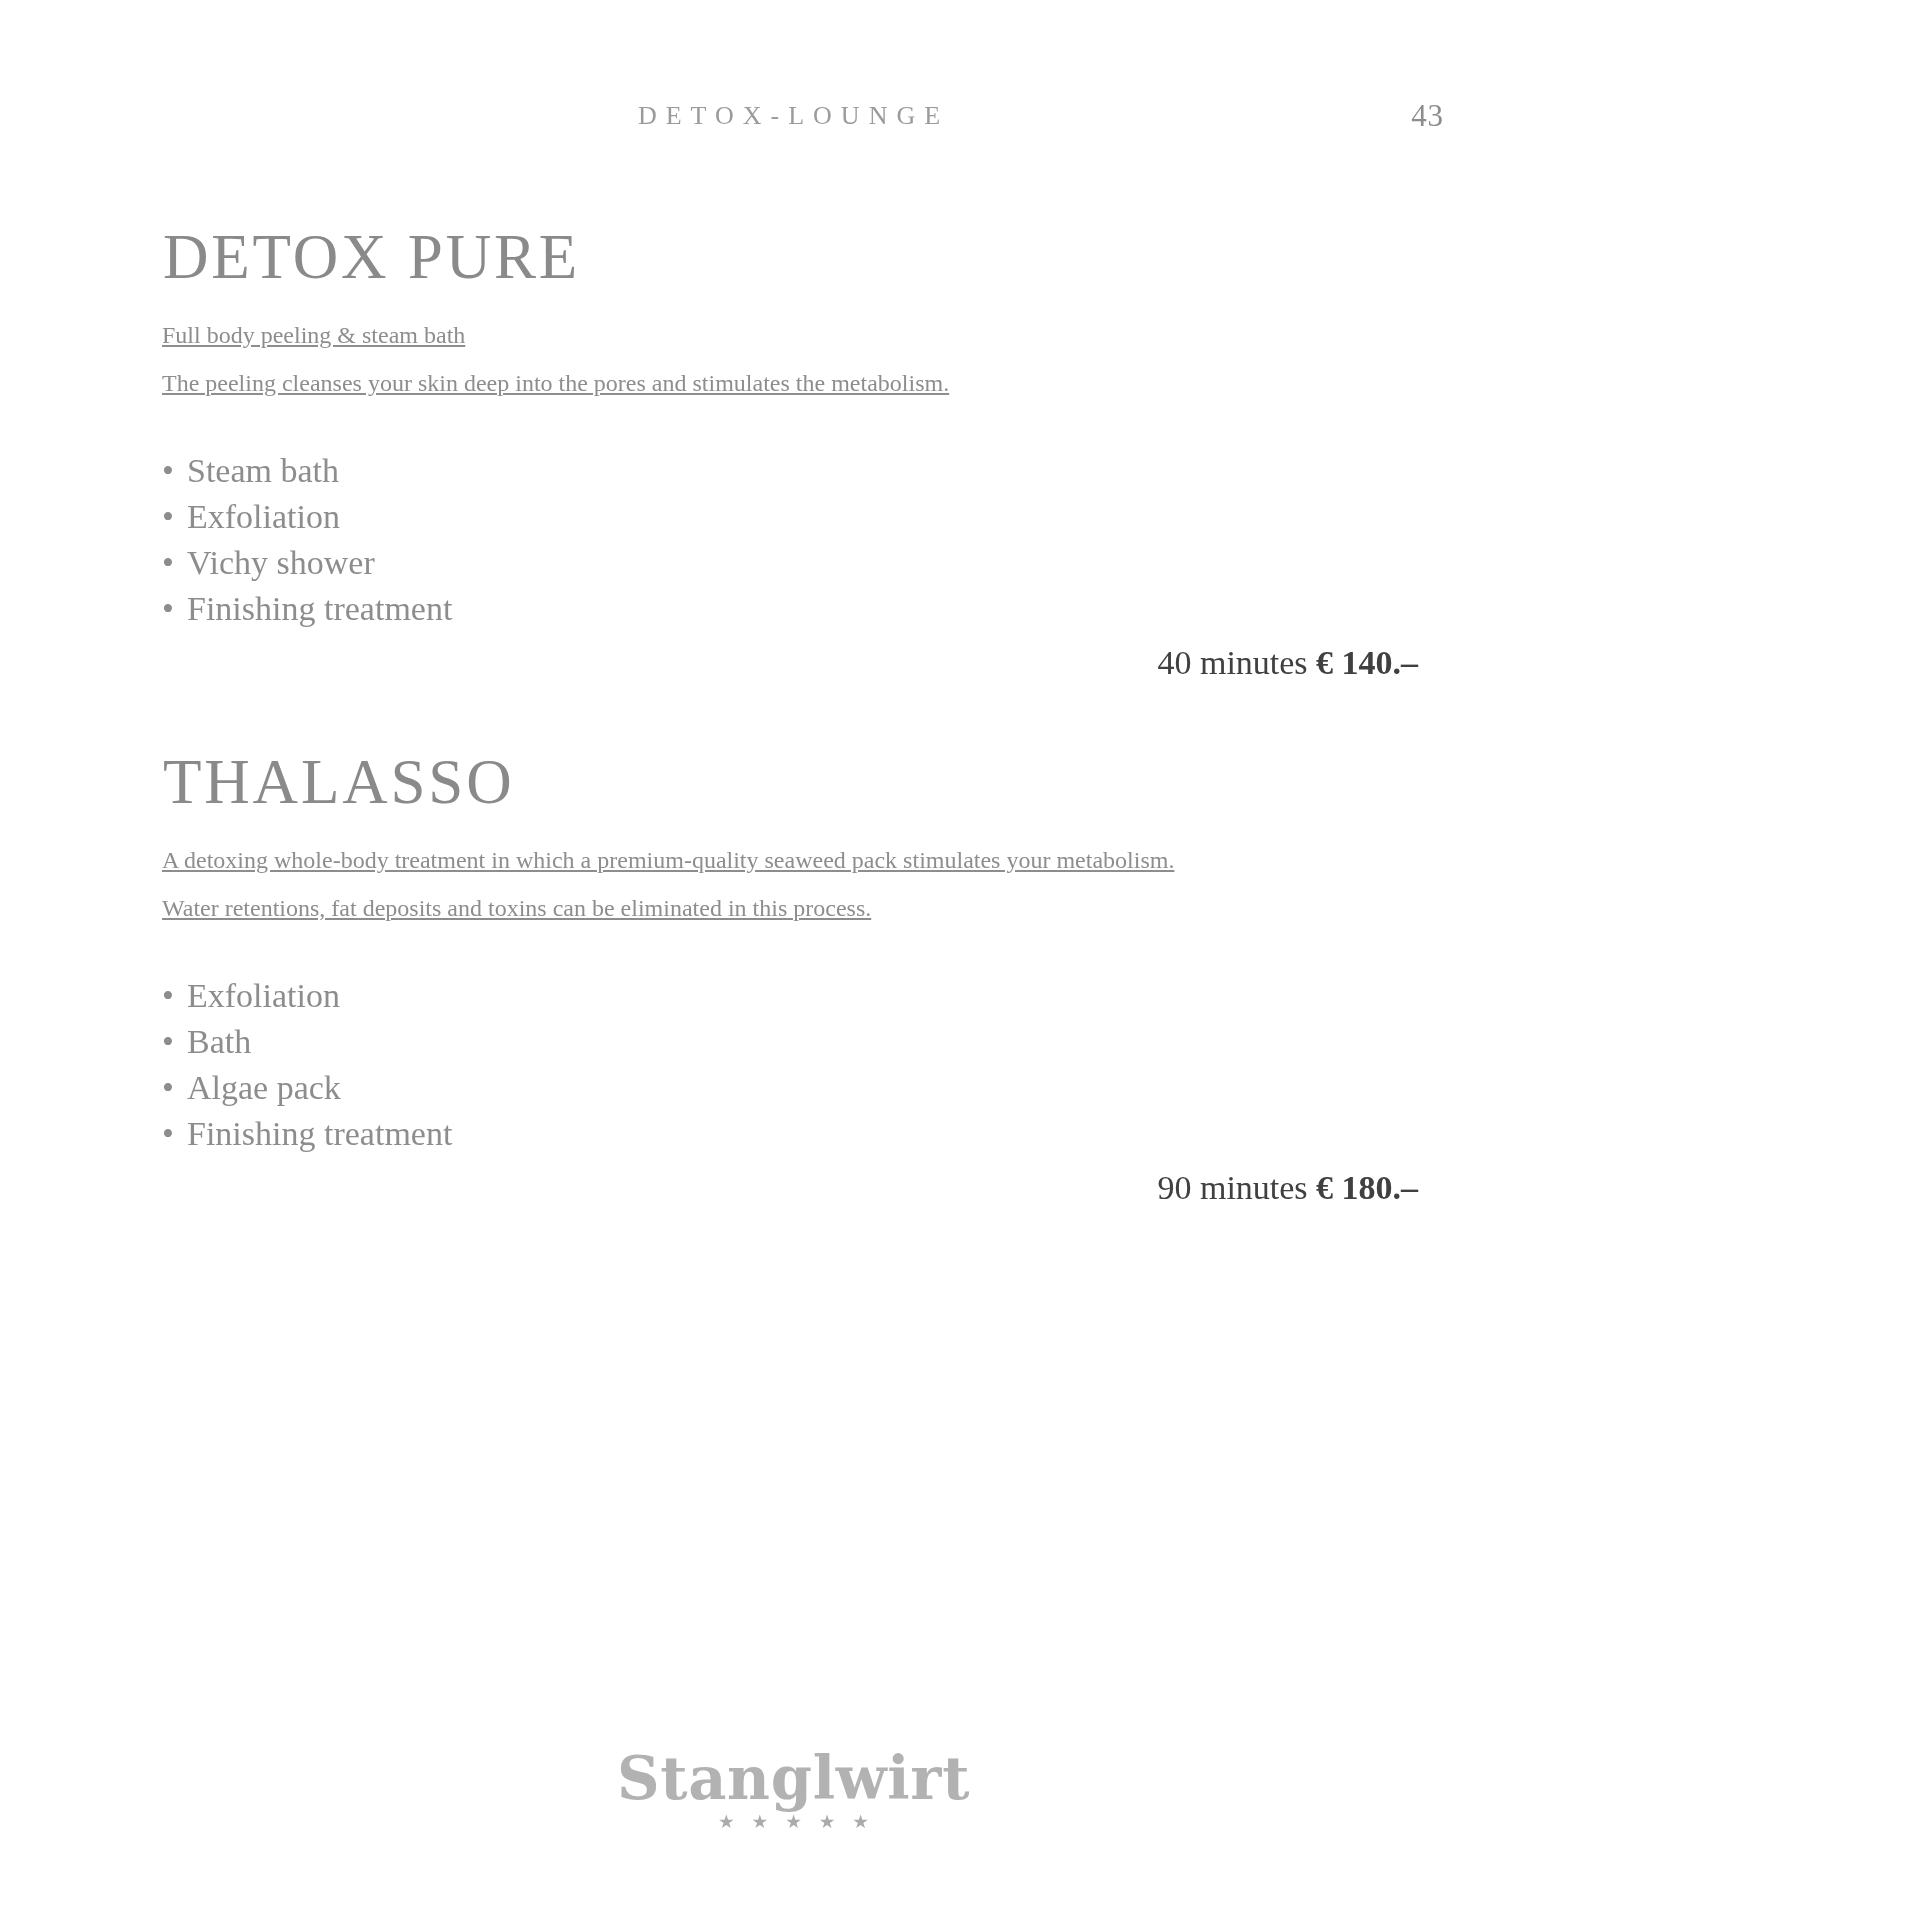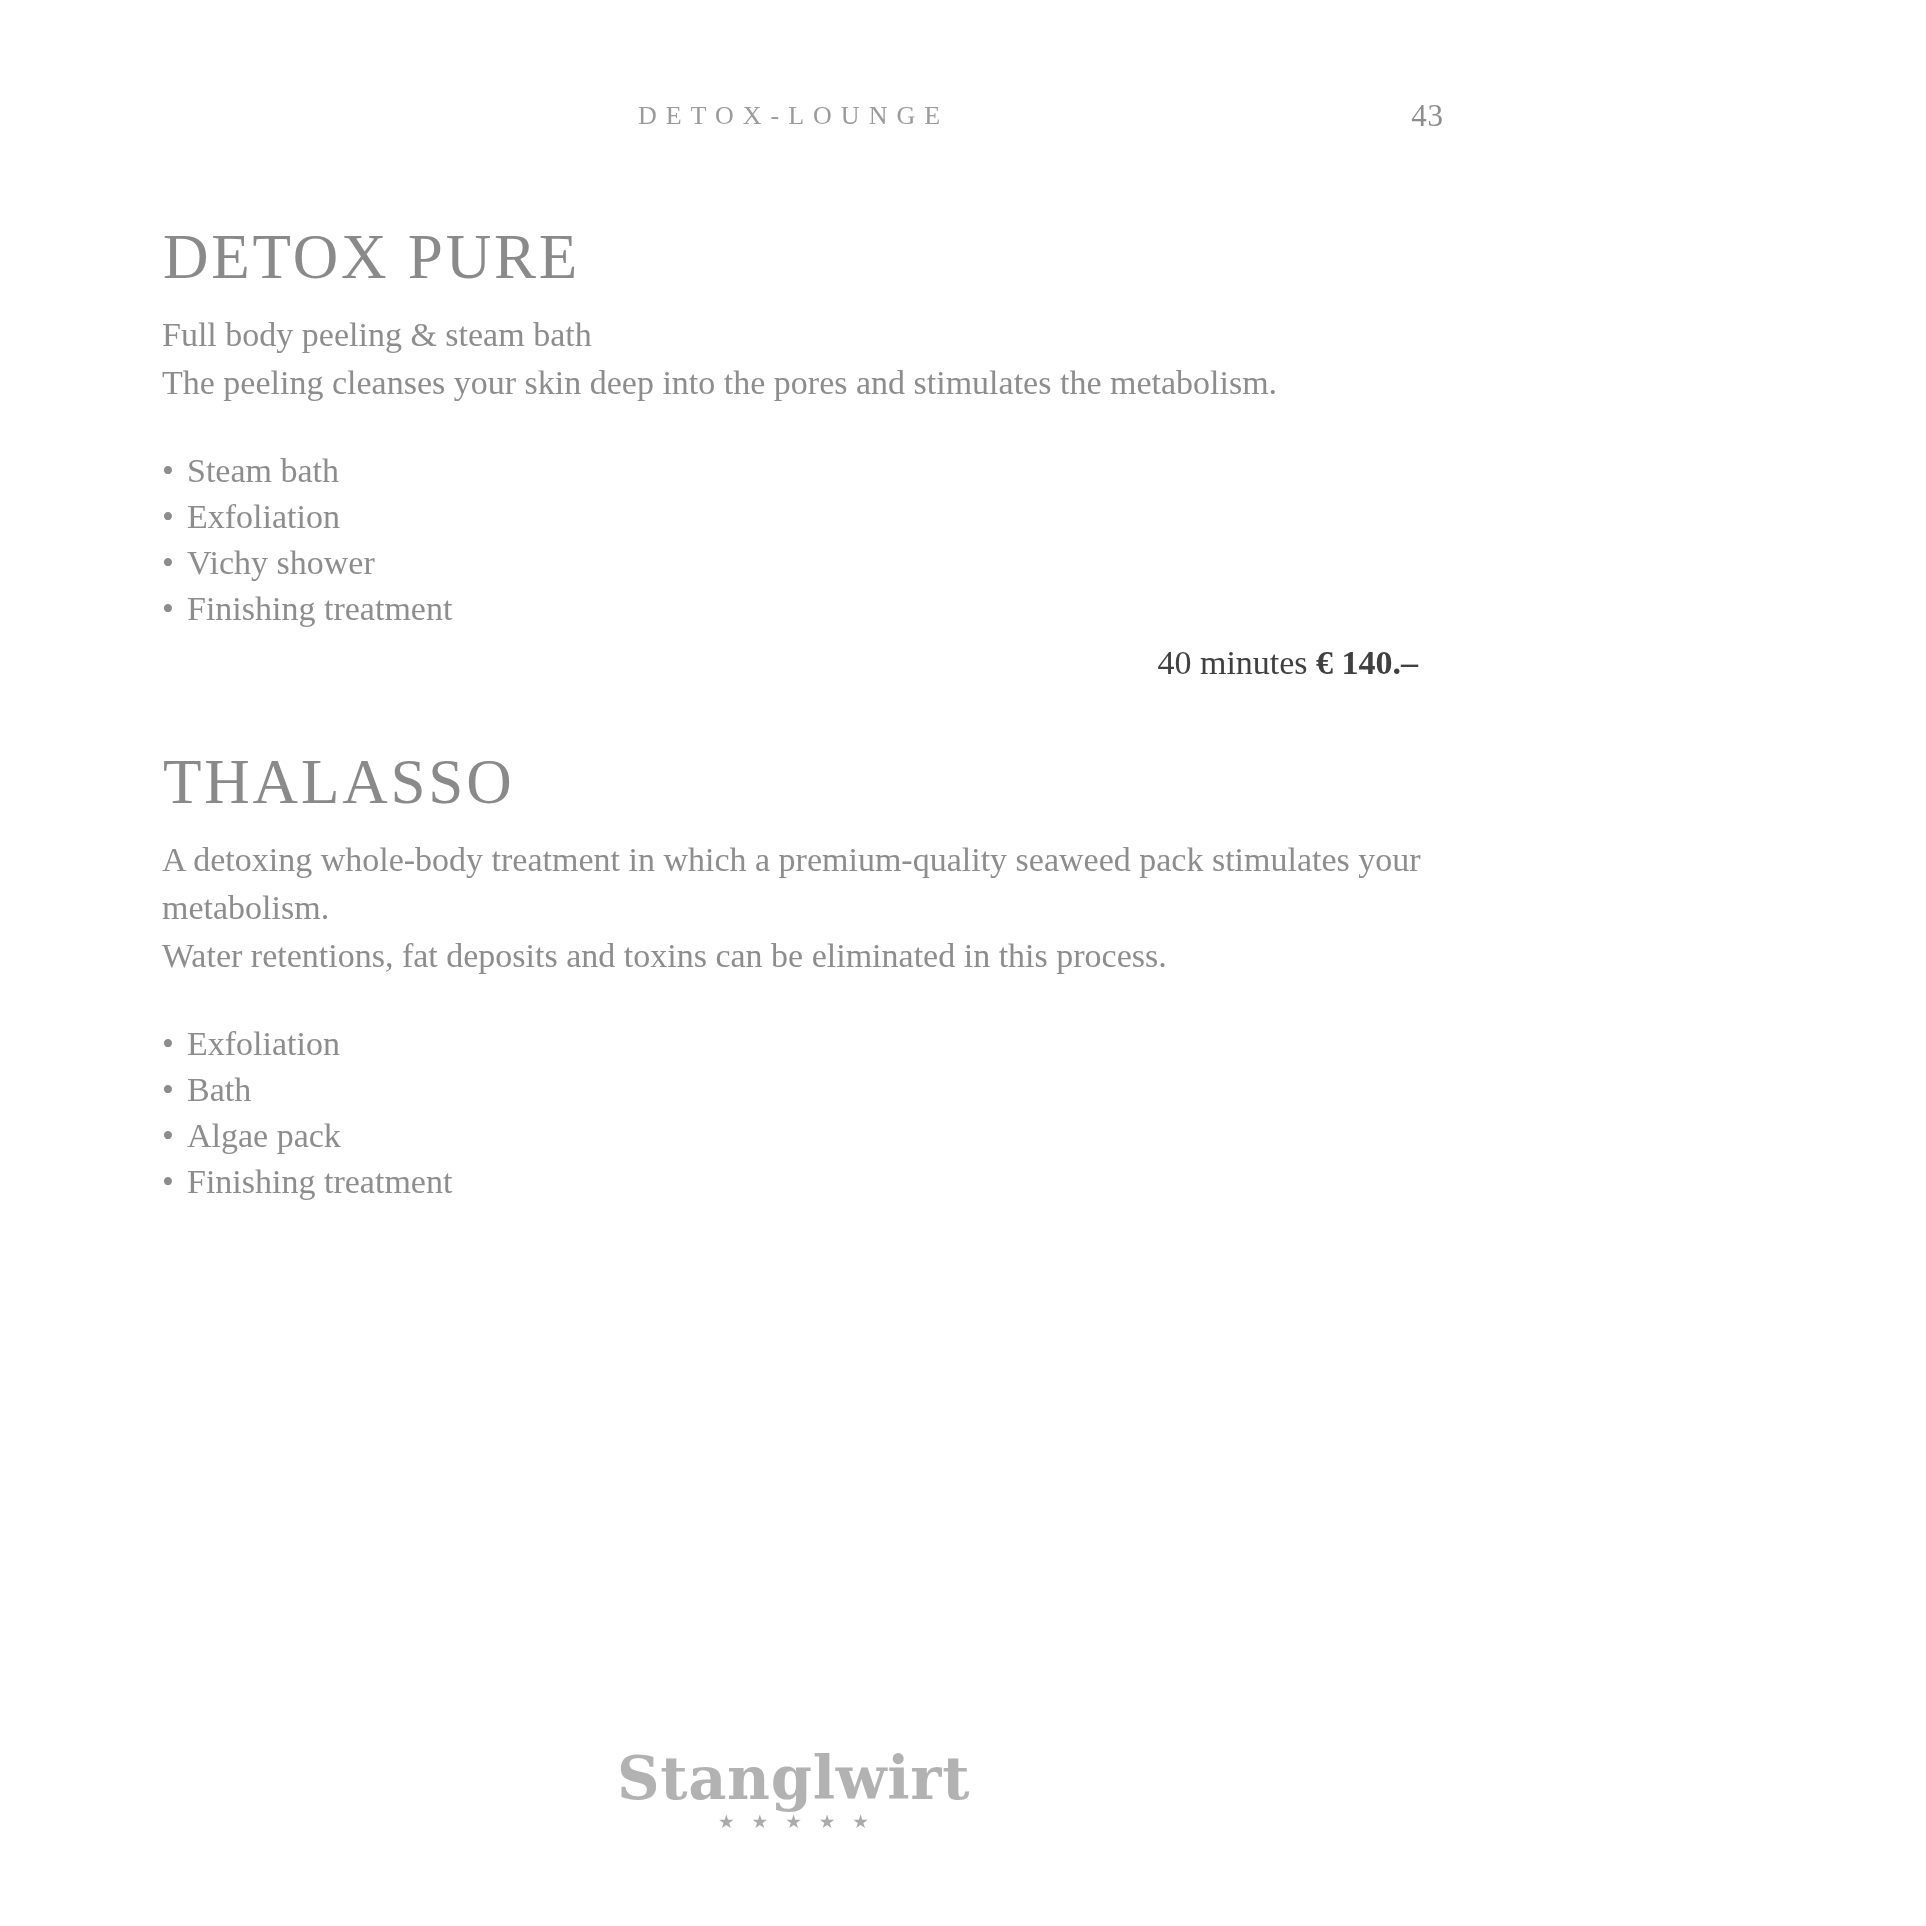--- a/index.html
+++ b/index.html
@@ -51,23 +51,24 @@
   .section-title {
     margin: 1px;
     font-size: 63px;
     line-height: 65px;
     font-weight: normal;
     letter-spacing: 2.8px;
     color: #8a8a8a;
   }
   .intro {
     margin: 20.6px 0 0 0;
-    font-size: 34px;
+    font-size: 24px;
     line-height: 48px;
     color: #8d8d8d;
+    text-decoration: underline;
   }
   .bullet-list {
     margin: 41px 0 0 0;
     padding: 0;
     list-style: none;
   }
   .bullet-list li {
     font-size: 34px;
     line-height: 46px;
     color: #8d8d8d;
@@ -146,20 +147,23 @@
     <p class="intro">
       <span>A detoxing whole-body treatment in which a premium-quality seaweed pack stimulates your metabolism.</span><br>
       <span>Water retentions, fat deposits and toxins can be eliminated in this process.</span>
     </p>
     <ul class="bullet-list">
       <li><span class="bullet-dot">•</span><span>Exfoliation</span></li>
       <li><span class="bullet-dot">•</span><span>Bath</span></li>
       <li><span class="bullet-dot">•</span><span>Algae pack</span></li>
       <li><span class="bullet-dot">•</span><span>Finishing treatment</span></li>
     </ul>
+    <div class="price-row">
+      <span class="duration">90 minutes </span><span class="price-bold">€ 180.–</span>
+    </div>
   </section>
 
   <div class="footer-logo">
     <div class="logo-wordmark">Stanglwirt</div>
     <div class="logo-stars">★ ★ ★ ★ ★</div>
   </div>
 
 </div>
 
 

